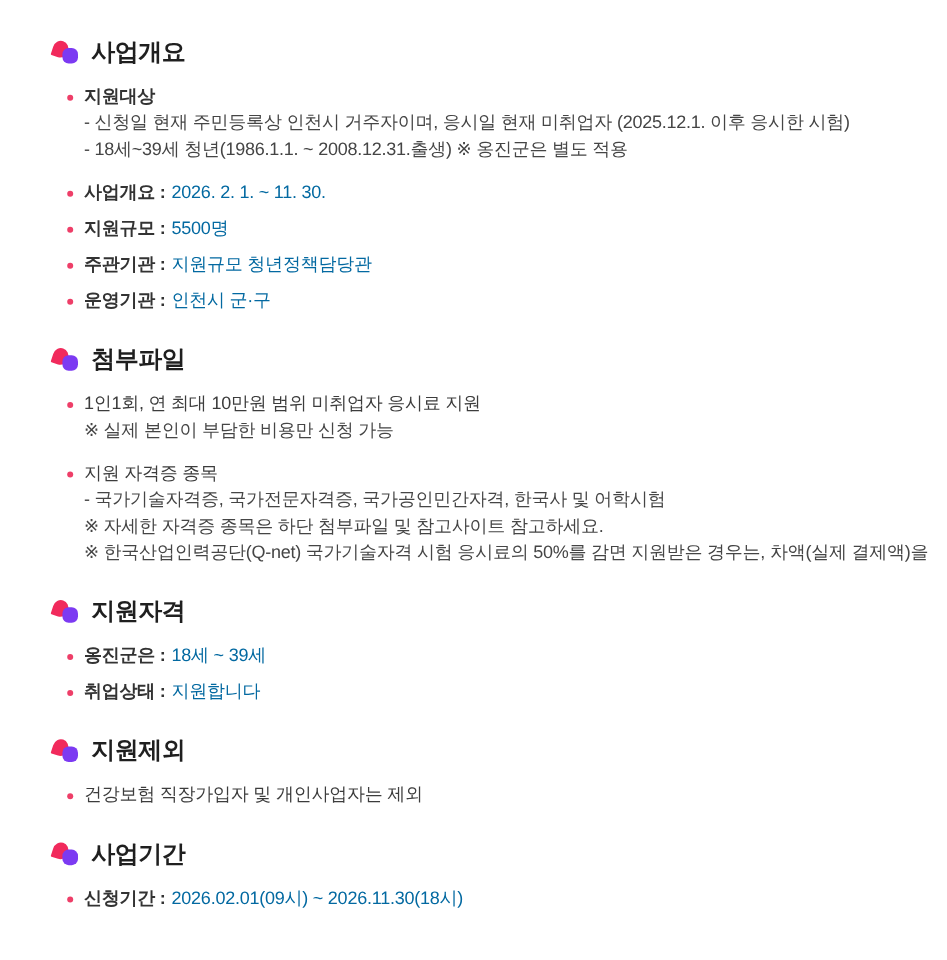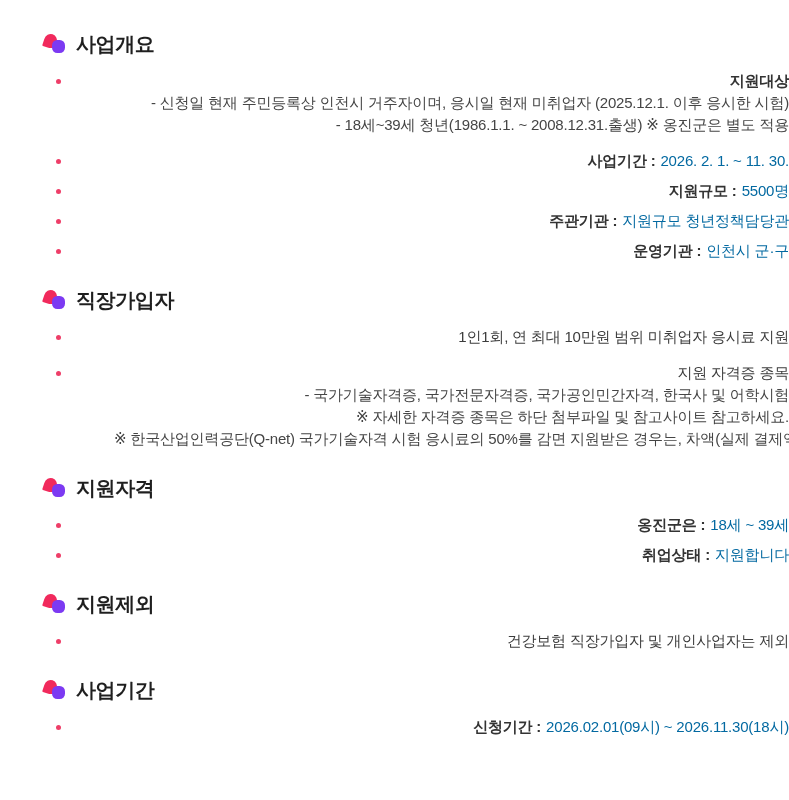--- a/index.html
+++ b/index.html
@@ -8,23 +8,22 @@
     background: #ffffff;
   }
   body {
     width: 789px;
     height: 800px;
     overflow: hidden;
     font-family: "Liberation Sans", "DejaVu Sans", sans-serif;
     color: #3c3c3c;
   }
   .page {
-    padding: 32px 0 0 44px;
+    padding: 32px 14px 0 44px;
     box-sizing: border-box;
-    text-align: right;
   }
   section {
     margin-bottom: 26px;
   }
   .sec-head {
     display: flex;
     align-items: center;
     gap: 10px;
     margin-bottom: 14px;
     height: 24px;
@@ -65,21 +64,20 @@
     border-radius: 40%;
   }
   .items { }
   .item {
     display: flex;
     align-items: flex-start;
     margin-bottom: 8px;
   }
   .item.has-sub {
     margin-bottom: 14px;
-    gap: 44px;
   }
   .item .dot {
     flex: 0 0 auto;
     width: 5px;
     height: 5px;
     border-radius: 50%;
     background: #ee3e68;
     margin: 9px 9px 0 12px;
   }
   .item .body {
@@ -124,21 +122,21 @@
         <div class="body">
           <div class="l1"><span class="lbl">지원대상</span></div>
           <div class="sub">- 신청일 현재 주민등록상 인천시 거주자이며, 응시일 현재 미취업자 (2025.12.1. 이후 응시한 시험)</div>
           <div class="sub">- 18세~39세 청년(1986.1.1. ~ 2008.12.31.출생) ※ 옹진군은 별도 적용</div>
         </div>
       </div>
       <div class="item">
         <span class="dot"></span>
         <div class="body">
           <div class="l1">
-            <span class="lbl">사업기간 :</span><span class="val">2026. 2. 1. ~ 11. 30.</span>
+            <span class="lbl">사업개요 :</span><span class="val">2026. 2. 1. ~ 11. 30.</span>
           </div>
         </div>
       </div>
       <div class="item">
         <span class="dot"></span>
         <div class="body">
           <div class="l1">
             <span class="lbl">지원규모 :</span><span class="val">5500명</span>
           </div>
         </div>
@@ -161,27 +159,28 @@
       </div>
     </div>
   </section>
 
   <section>
     <div class="sec-head">
       <span class="petal-icon">
         <span class="petal-pink"></span>
         <span class="petal-purple"></span>
       </span>
-      <h2>직장가입자</h2>
+      <h2>첨부파일</h2>
     </div>
     <div class="items">
       <div class="item has-sub">
         <span class="dot"></span>
         <div class="body">
           <div class="l1"><span class="txt">1인1회, 연 최대 10만원 범위 미취업자 응시료 지원</span></div>
+          <div class="sub">※ 실제 본인이 부담한 비용만 신청 가능</div>
         </div>
       </div>
       <div class="item has-sub">
         <span class="dot"></span>
         <div class="body">
           <div class="l1"><span class="txt">지원 자격증 종목</span></div>
           <div class="sub">- 국가기술자격증, 국가전문자격증, 국가공인민간자격, 한국사 및 어학시험</div>
           <div class="sub">※ 자세한 자격증 종목은 하단 첨부파일 및 참고사이트 참고하세요.</div>
           <div class="sub">※ 한국산업인력공단(Q-net) 국가기술자격 시험 응시료의 50%를 감면 지원받은 경우는, 차액(실제 결제액)을 지원합니다.</div>
         </div>

